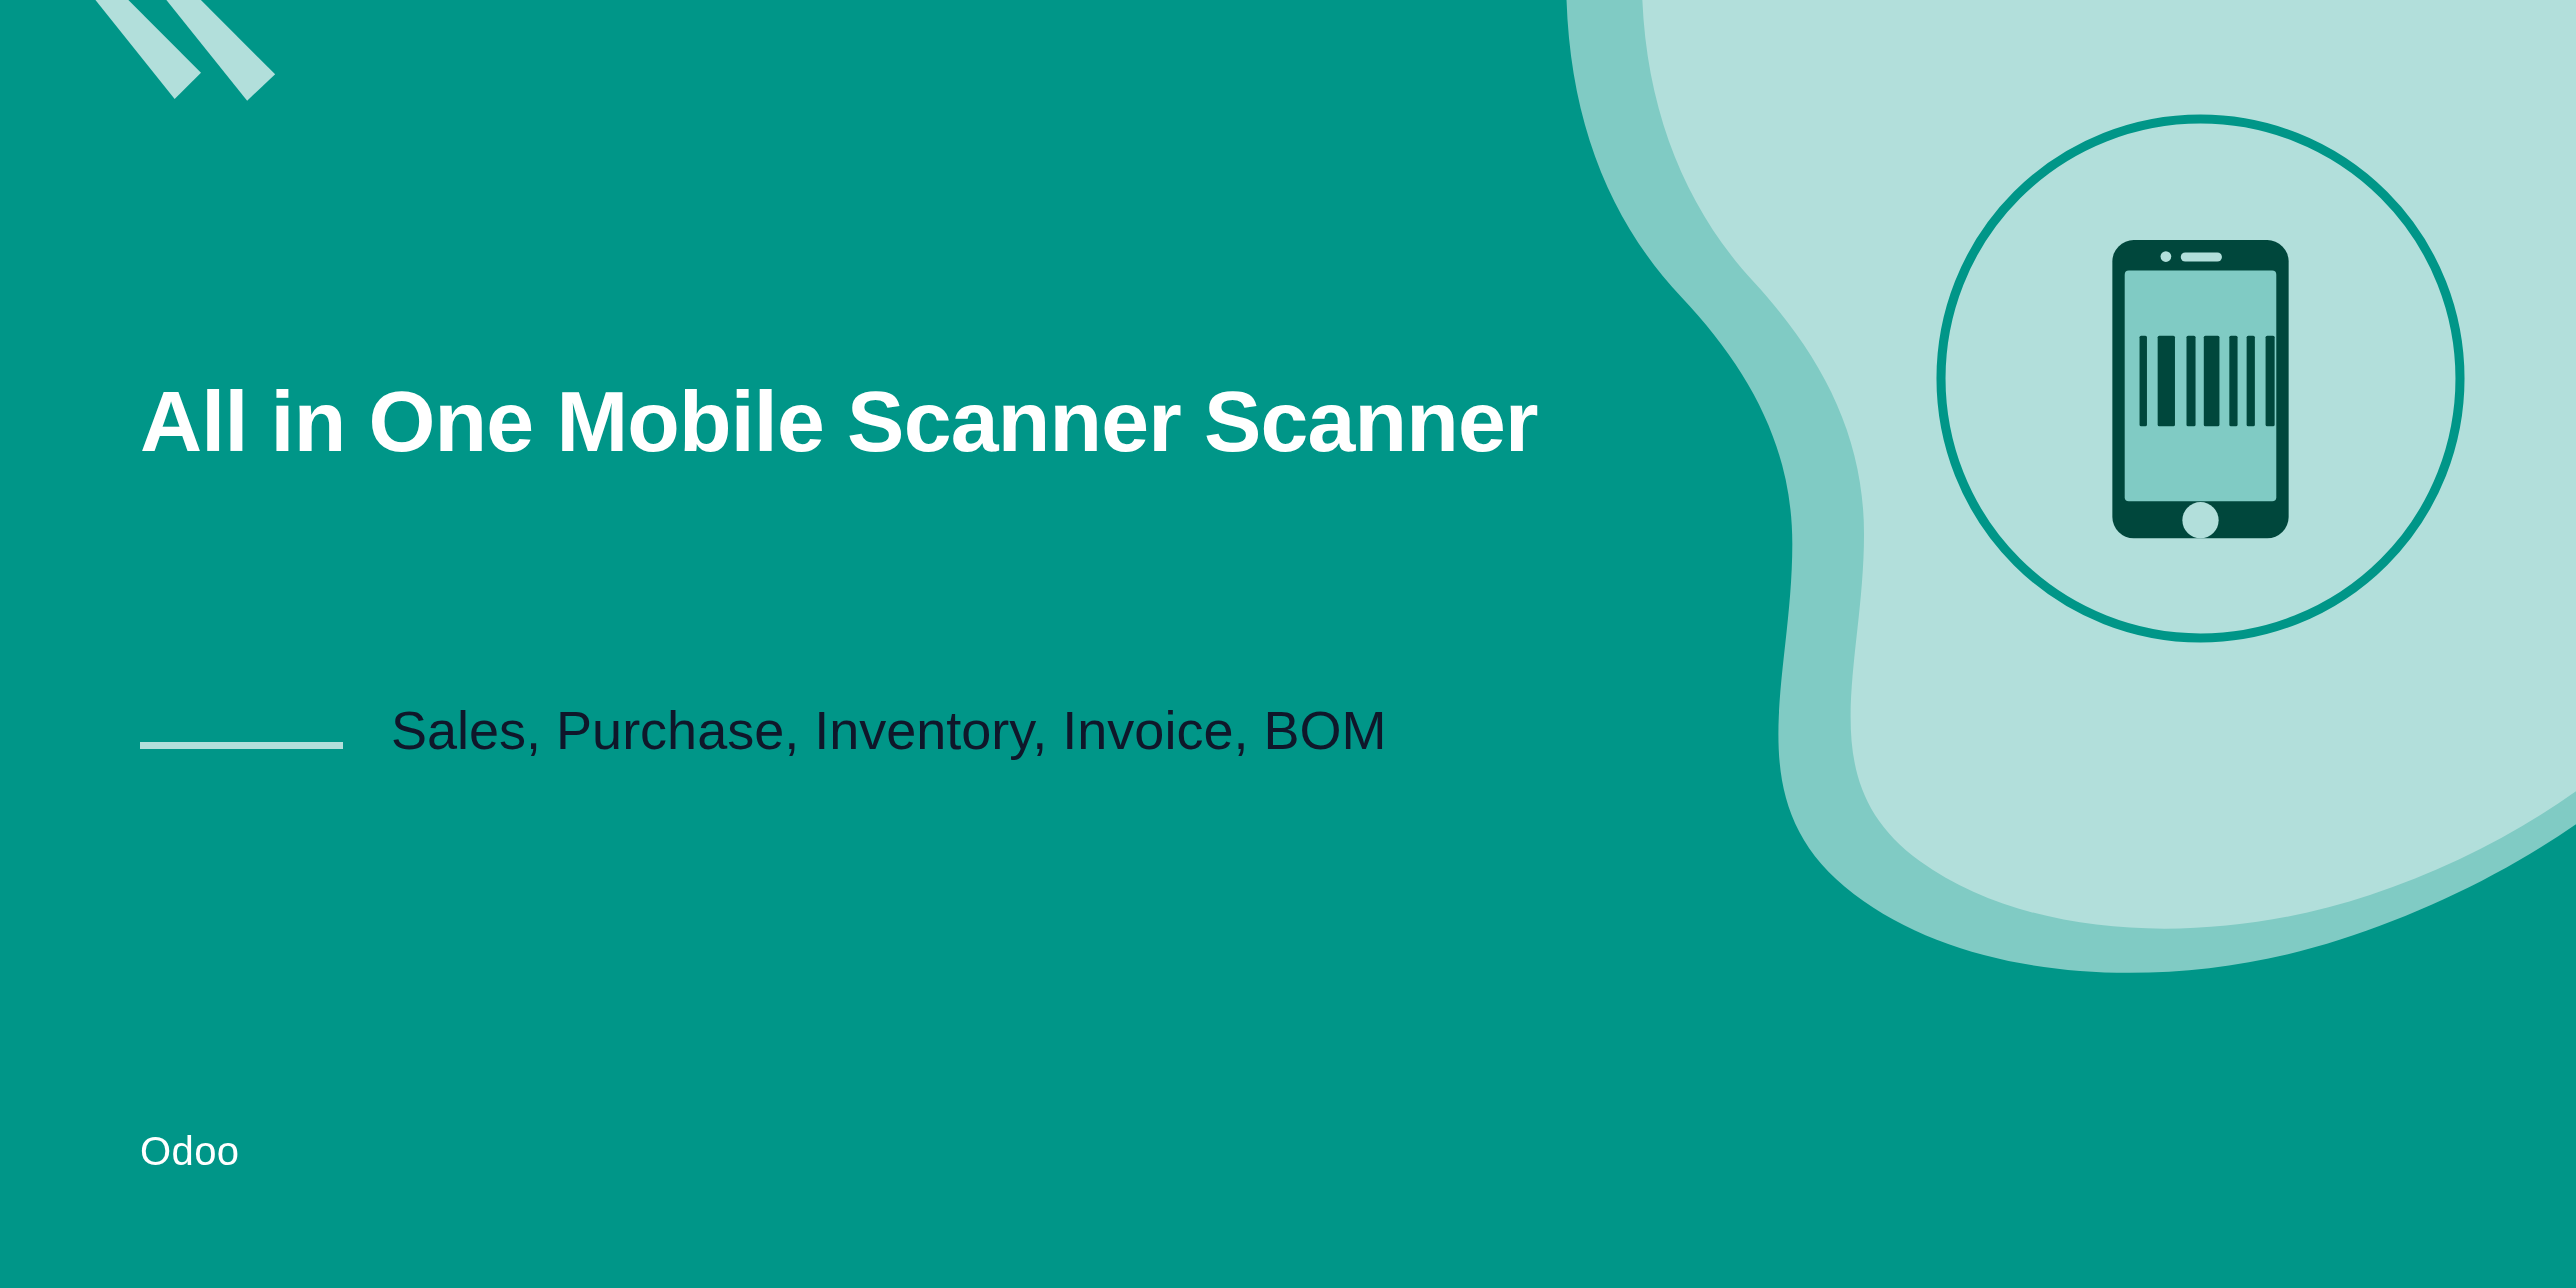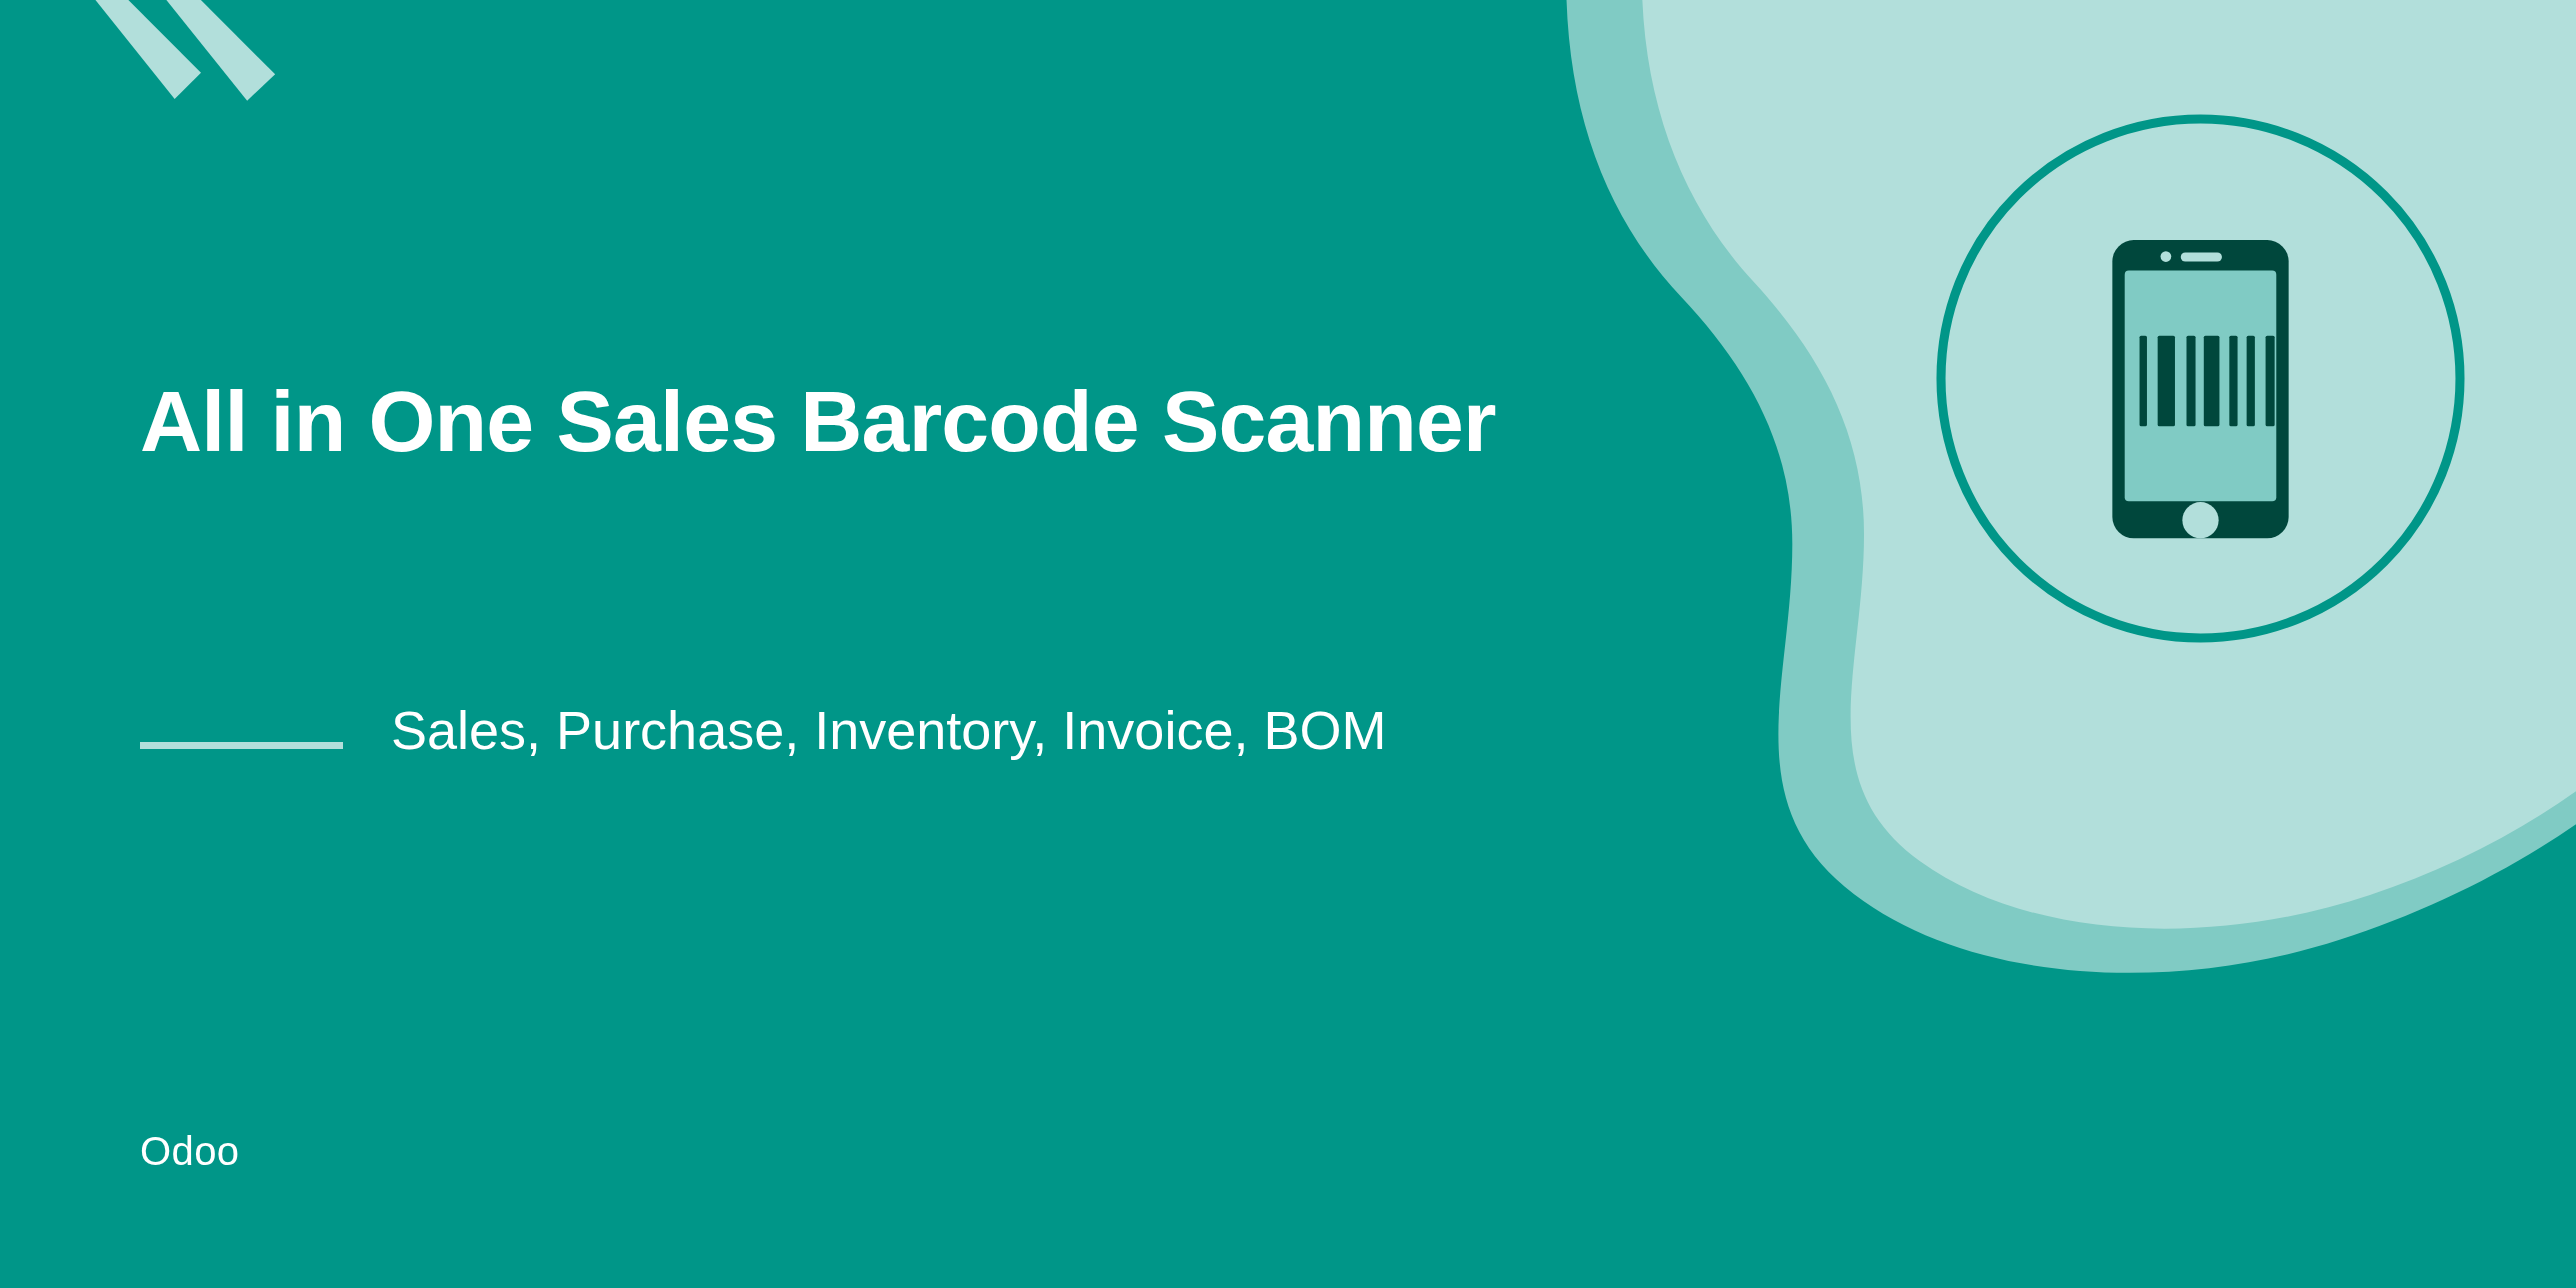--- a/index.html
+++ b/index.html
@@ -68,21 +68,21 @@
   .subtitle-dash {
     flex: 0 0 auto;
     width: 203px;
     height: 6.6px;
     background: #B2DFDB;
     margin-top: 46px;
     margin-right: 48px;
   }
   .subtitle {
     margin: 0;
-    color: #ffffff;
+    color: #0f172a;
     font-size: 54px;
     font-weight: 400;
     line-height: 1.26;
     max-width: 1351px;
   }
 
   .footer-brand {
     position: absolute;
     top: 1129px;
     left: 0;
@@ -128,21 +128,21 @@
 
   <svg class="corner-stripes" viewBox="0 0 420 240" aria-hidden="true">
     <g fill="#B2DFDB">
       <polygon points="84,-40 116,-40 244,88 212,120"></polygon>
       <polygon points="170,-40 204,-40 334,90 300,122"></polygon>
     </g>
   </svg>
 
   <div class="content">
 
-    <h1 class="title">All in One Sales Barcode Scanner</h1>
+    <h1 class="title">All in One Mobile Scanner Scanner</h1>
 
     <div class="subtitle-row">
       <span class="subtitle-dash"></span>
       <p class="subtitle">Sales, Purchase, Inventory, Invoice, BOM</p>
     </div>
 
     <p class="footer-brand">Odoo</p>
   </div>
 
   <svg class="phone-badge" viewBox="0 0 664 664" aria-hidden="true">

